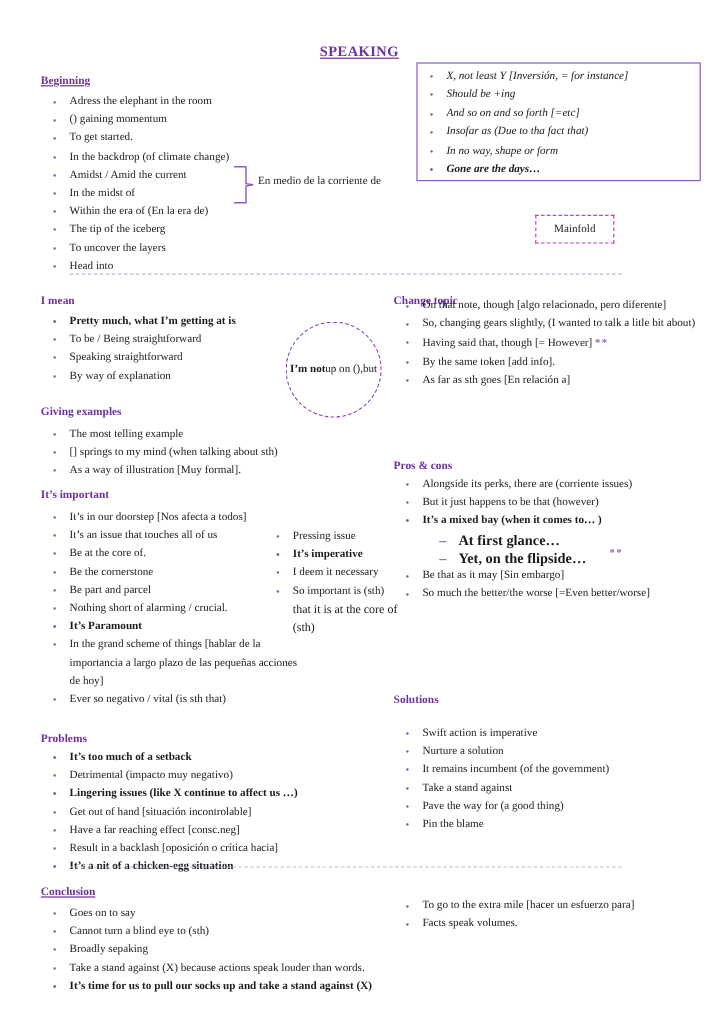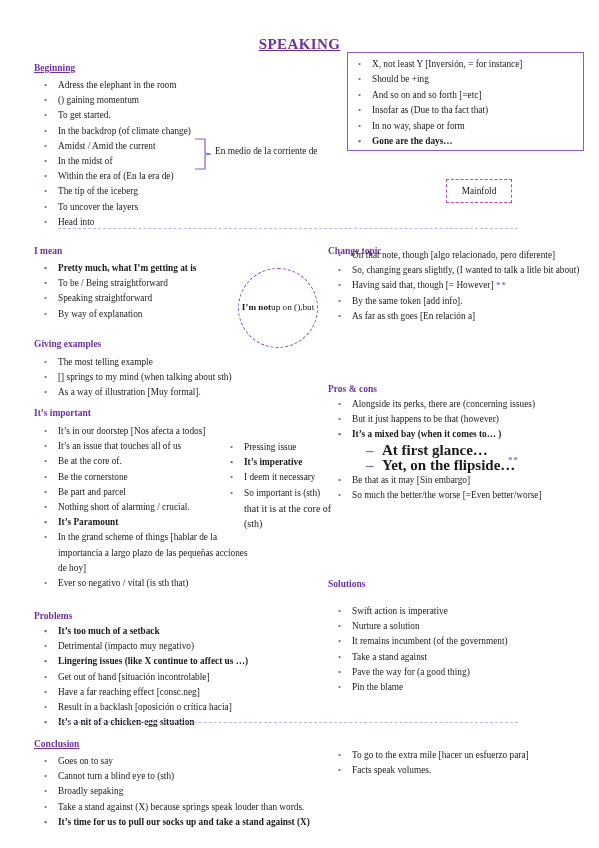--- a/index.html
+++ b/index.html
@@ -21,21 +21,21 @@
     height: 848px;
   }
 
   
   .doc-title {
     position: absolute;
     top: 36px;
     left: 0;
     width: 599px;
     text-align: center;
-    font-size: 15px;
+    font-size: 12px;
     font-weight: bold;
     color: #7030A0;
     text-decoration: underline;
     letter-spacing: .4px;
   }
   .sec-head {
     font-size: 9.5px;
     font-weight: bold;
     color: #7030A0;
   }
@@ -64,21 +64,21 @@
   }
 
   ul.dash {
     list-style: none;
     margin: 0;
     padding: 0;
   }
   ul.dash > li {
     position: relative;
     padding-left: 22px;
-    font-size: 15px;
+    font-size: 12px;
     line-height: 15.2px;
   }
   ul.dash > li::before {
     content: "\2013";
     position: absolute;
     left: 6px;
     top: 0;
     color: #7A5FA8;
   }
 
@@ -282,27 +282,27 @@
   <div class="sep" style="left:58px; top:722px; width:460px;"></div>
 
   <div class="blk" style="left:34px; top:733px;">
     <span class="sec-head u">Conclusion</span>
   </div>
   <div class="blk" style="left:34px; top:754px; width:330px;">
     <ul class="bl">
       <li>Goes on to say</li>
       <li>Cannot turn a blind eye to (sth)</li>
       <li>Broadly sepaking</li>
-      <li>Take a stand against (X) because springs speak louder than words.</li>
+      <li>Take a stand against (X) because actions speak louder than words.</li>
       <li class="b">It’s time for us to pull our socks up and take a stand against (X)</li>
     </ul>
   </div>
 
   <div class="box-solid">
-    <div style="padding-top:4px;">
+    <div style="padding-top:4px;font-style:italic;">
       <ul class="bl">
         <li>X, not least Y [Inversión, = for instance]</li>
         <li>Should be +ing</li>
         <li>And so on and so forth [=etc]</li>
         <li>Insofar as (Due to tha fact that)</li>
         <li>In no way, shape or form</li>
         <li class="b">Gone are the days…</li>
       </ul>
     </div>
   </div>
@@ -322,21 +322,21 @@
       <li>By the same token [add info].</li>
       <li>As far as sth goes [En relación a]</li>
     </ul>
   </div>
 
   <div class="blk" style="left:328px; top:378px;">
     <span class="sec-head">Pros &amp; cons</span>
   </div>
   <div class="blk" style="left:328px; top:397px; width:262px;">
     <ul class="bl">
-      <li>Alongside its perks, there are (concerning issues)</li>
+      <li>Alongside its perks, there are (corriente issues)</li>
       <li>But it just happens to be that (however)</li>
       <li class="b">It’s a mixed bay (when it comes to… )</li>
     </ul>
     <div style="padding-left:32px; position:relative;">
       <ul class="dash">
         <li class="b">At first glance…</li>
         <li class="b">Yet, on the flipside…</li>
       </ul>
       <span class="stars" style="position:absolute; left:180px; top:12px;">**</span>
     </div>

